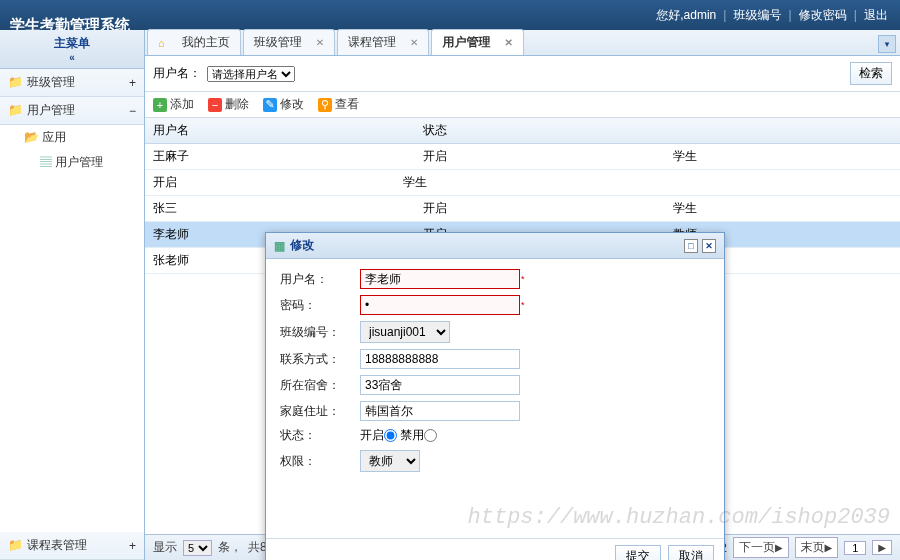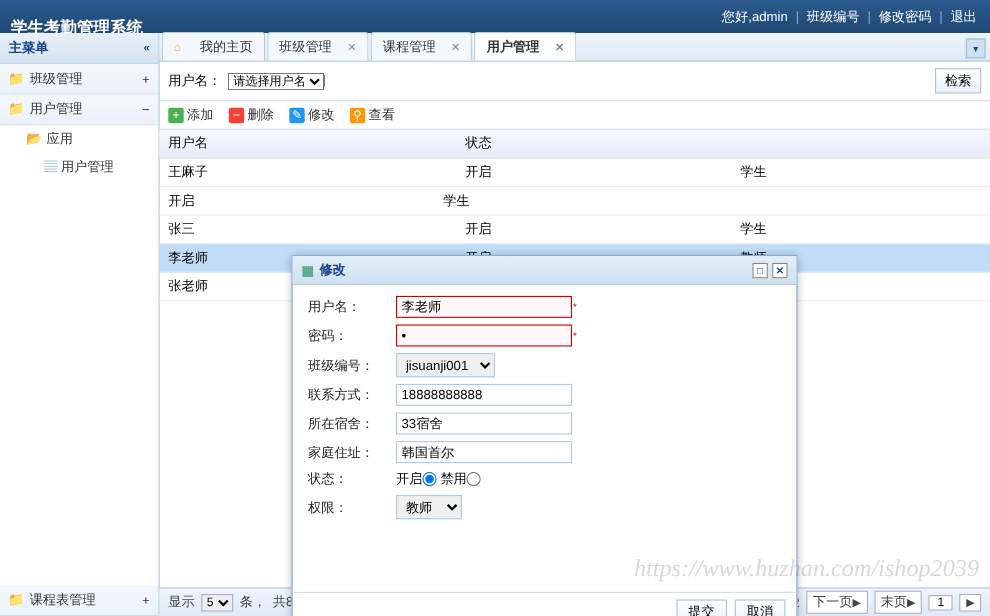--- a/index.html
+++ b/index.html
@@ -4,21 +4,21 @@
 <style>
 * { box-sizing: border-box; margin: 0; padding: 0; font-family: Arial, "Microsoft YaHei", sans-serif; font-size: 12px; }
 body { background: #fff; width: 900px; height: 560px; overflow: hidden; position: relative; }
 .header { background: linear-gradient(#2b5a8e,#1f4872); height: 30px; color: #fff; display: flex; align-items: center; justify-content: space-between; padding: 0 10px; }
 .header .title { font-size: 15px; font-weight: bold; margin-top: 20px; }
 .header .user-links { font-size: 11px; }
 .header .user-links span { margin: 0 2px; cursor: pointer; }
 .header .sep { color: #88aacc; }
 .main { display: flex; height: 530px; }
 .sidebar { width: 145px; border-right: 1px solid #99bbdd; background: #f4f8fc; display: flex; flex-direction: column; }
-.sidebar-title { background: linear-gradient(#e8f0f8,#d5e3f0); border-bottom: 1px solid #aac3dc; padding: 5px 8px; font-weight: bold; color: #15428b; display: flex; justify-content: space-between; align-items: center; }
+.sidebar-title { background: linear-gradient(#e8f0f8,#d5e3f0); border-bottom: 1px solid #aac3dc; padding: 5px 8px; font-weight: bold; color: #15428b; display: flex; justify-content: space-between; align-items: center; flex-direction: column; }
 .nav-item { padding: 5px 8px; border-bottom: 1px solid #d0dce8; color: #333; cursor: pointer; display: flex; justify-content: space-between; align-items: center; background: linear-gradient(#f4f8fc,#eaf2fa); }
 .nav-item .icon { margin-right: 4px; }
 .nav-sub { padding: 4px 8px 4px 24px; color: #333; cursor: pointer; background: #fff; }
 .nav-sub.child { padding-left: 40px; }
 .spacer { flex: 1; background: #fff; }
 .content { flex: 1; display: flex; flex-direction: column; position: relative; }
 .tabs { display: flex; background: linear-gradient(#eef4fa,#dfeaf5); border-bottom: 1px solid #99bbdd; height: 26px; align-items: flex-end; padding-left: 2px; }
 .tab { padding: 4px 10px; border: 1px solid #b0c8e0; border-bottom: none; margin-right: 2px; background: #f4f8fc; border-radius: 3px 3px 0 0; color: #333; cursor: pointer; display: flex; align-items: center; gap: 14px; font-size: 11px; }
 .tab.active { background: #fff; font-weight: bold; }
 .tab .close { color: #888; font-size: 10px; }
@@ -49,21 +49,21 @@
 .dialog-body { padding: 10px 14px; }
 .form-row { display: flex; align-items: center; margin-bottom: 6px; }
 .form-row .lbl { width: 80px; color: #222; }
 .form-row .req { color: #c00; margin-left: 1px; }
 .form-row input[type=text], .form-row input[type=password], .form-row select { width: 160px; border: 1px solid #b0c8e0; padding: 2px 4px; font-size: 12px; }
 .form-row input.invalid { border-color: #c00; background: #fff8f8; }
 .input-star { color: #c00; margin-left: -10px; position: relative; font-size: 9px; }
 .dialog-footer { border-top: 1px solid #d0dce8; padding: 6px 10px; text-align: right; }
 .dlg-btn { padding: 2px 10px; border: 1px solid #aac3dc; background: linear-gradient(#fff,#eaf2fa); cursor: pointer; margin-left: 4px; }
 .collapse-icon { font-size: 10px; color: #15428b; cursor: pointer; }
-.watermark { position: absolute; bottom: 30px; right: 10px; font-size: 22px; color: rgba(100,100,110,0.25); font-style: italic; font-family: Liberation Serif, serif; pointer-events: none; z-index: 200; }
+.watermark { position: absolute; bottom: 30px; right: 10px; font-size: 22px; color: rgba(100,100,110,0.25); font-style: italic; font-family: Liberation Mono, monospace; pointer-events: none; z-index: 200; }
 </style>
 </head>
 <body>
 
 <div class="header">
   <div class="title">学生考勤管理系统</div>
   <div class="user-links">
     <span>您好,admin</span>
     <span class="sep">|</span>
     <span>班级编号</span>

